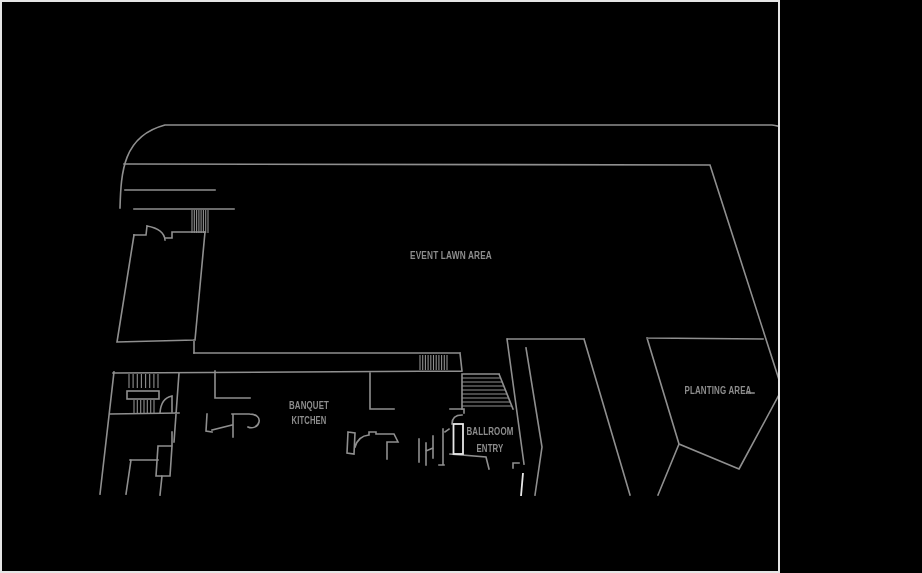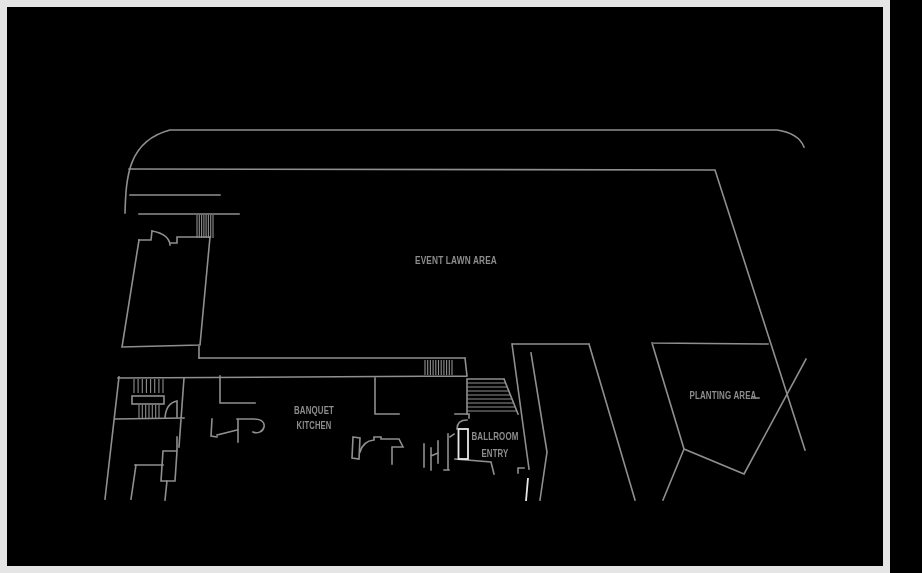--- a/index.html
+++ b/index.html
@@ -1,17 +1,17 @@
 <!DOCTYPE html>
 <html style="--bg: #000000; --line: #8f8f8f; --text: #8d8d8d; --hl: #e8e8e8;"><head>
 <meta charset="utf-8">
 <style>
   html,body{margin:0;padding:0;background:#000;}
-  .frame{position:relative;width:890px;height:573px;background:var(--bg,#000);
-         border:7px solid #e5e5e5;box-sizing:border-box;overflow:hidden;
+  .frame{position:relative;width:780px;height:573px;background:var(--bg,#000);
+         border:2px solid #e5e5e5;box-sizing:border-box;overflow:hidden;
          font-family:"Liberation Sans",sans-serif;}
   svg{position:absolute;left:0;top:0;}
   .ln{stroke:var(--line,#8f8f8f);stroke-width:1.6;fill:none;stroke-linecap:square;}
   .thin{stroke:var(--line,#8f8f8f);stroke-width:1.1;fill:none;}
   .hl{stroke:var(--hl,#e8e8e8);stroke-width:1.8;fill:none;}
   .lbl{fill:var(--text,#8d8d8d);font-weight:700;font-size:10.5px;letter-spacing:.2px;}
 </style>
 </head>
 <body>
 

